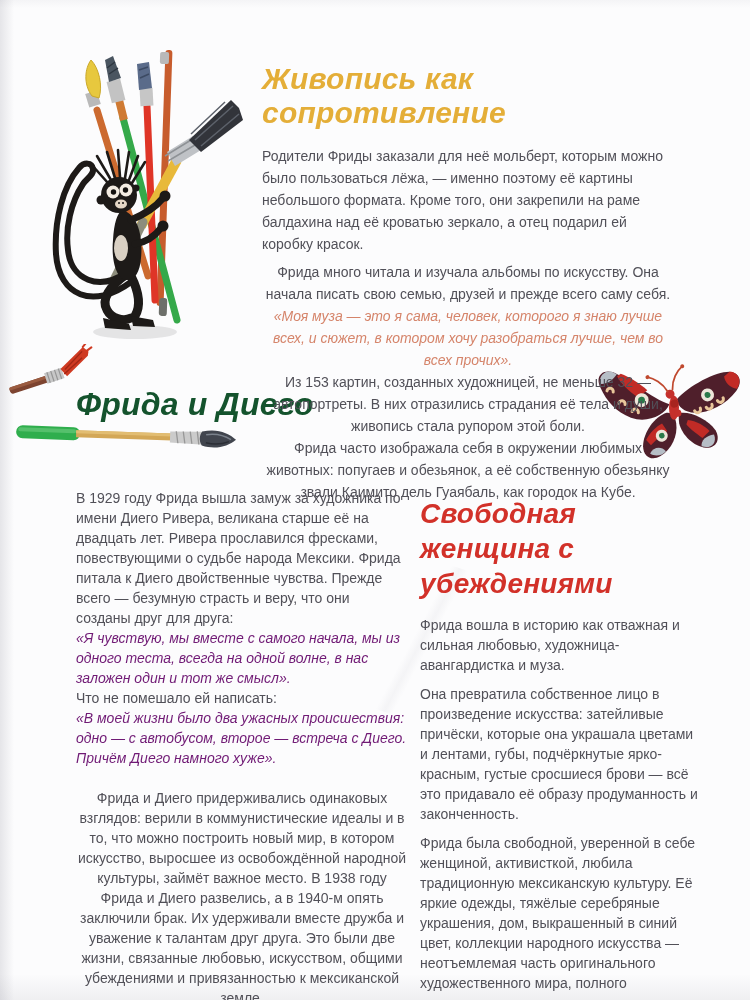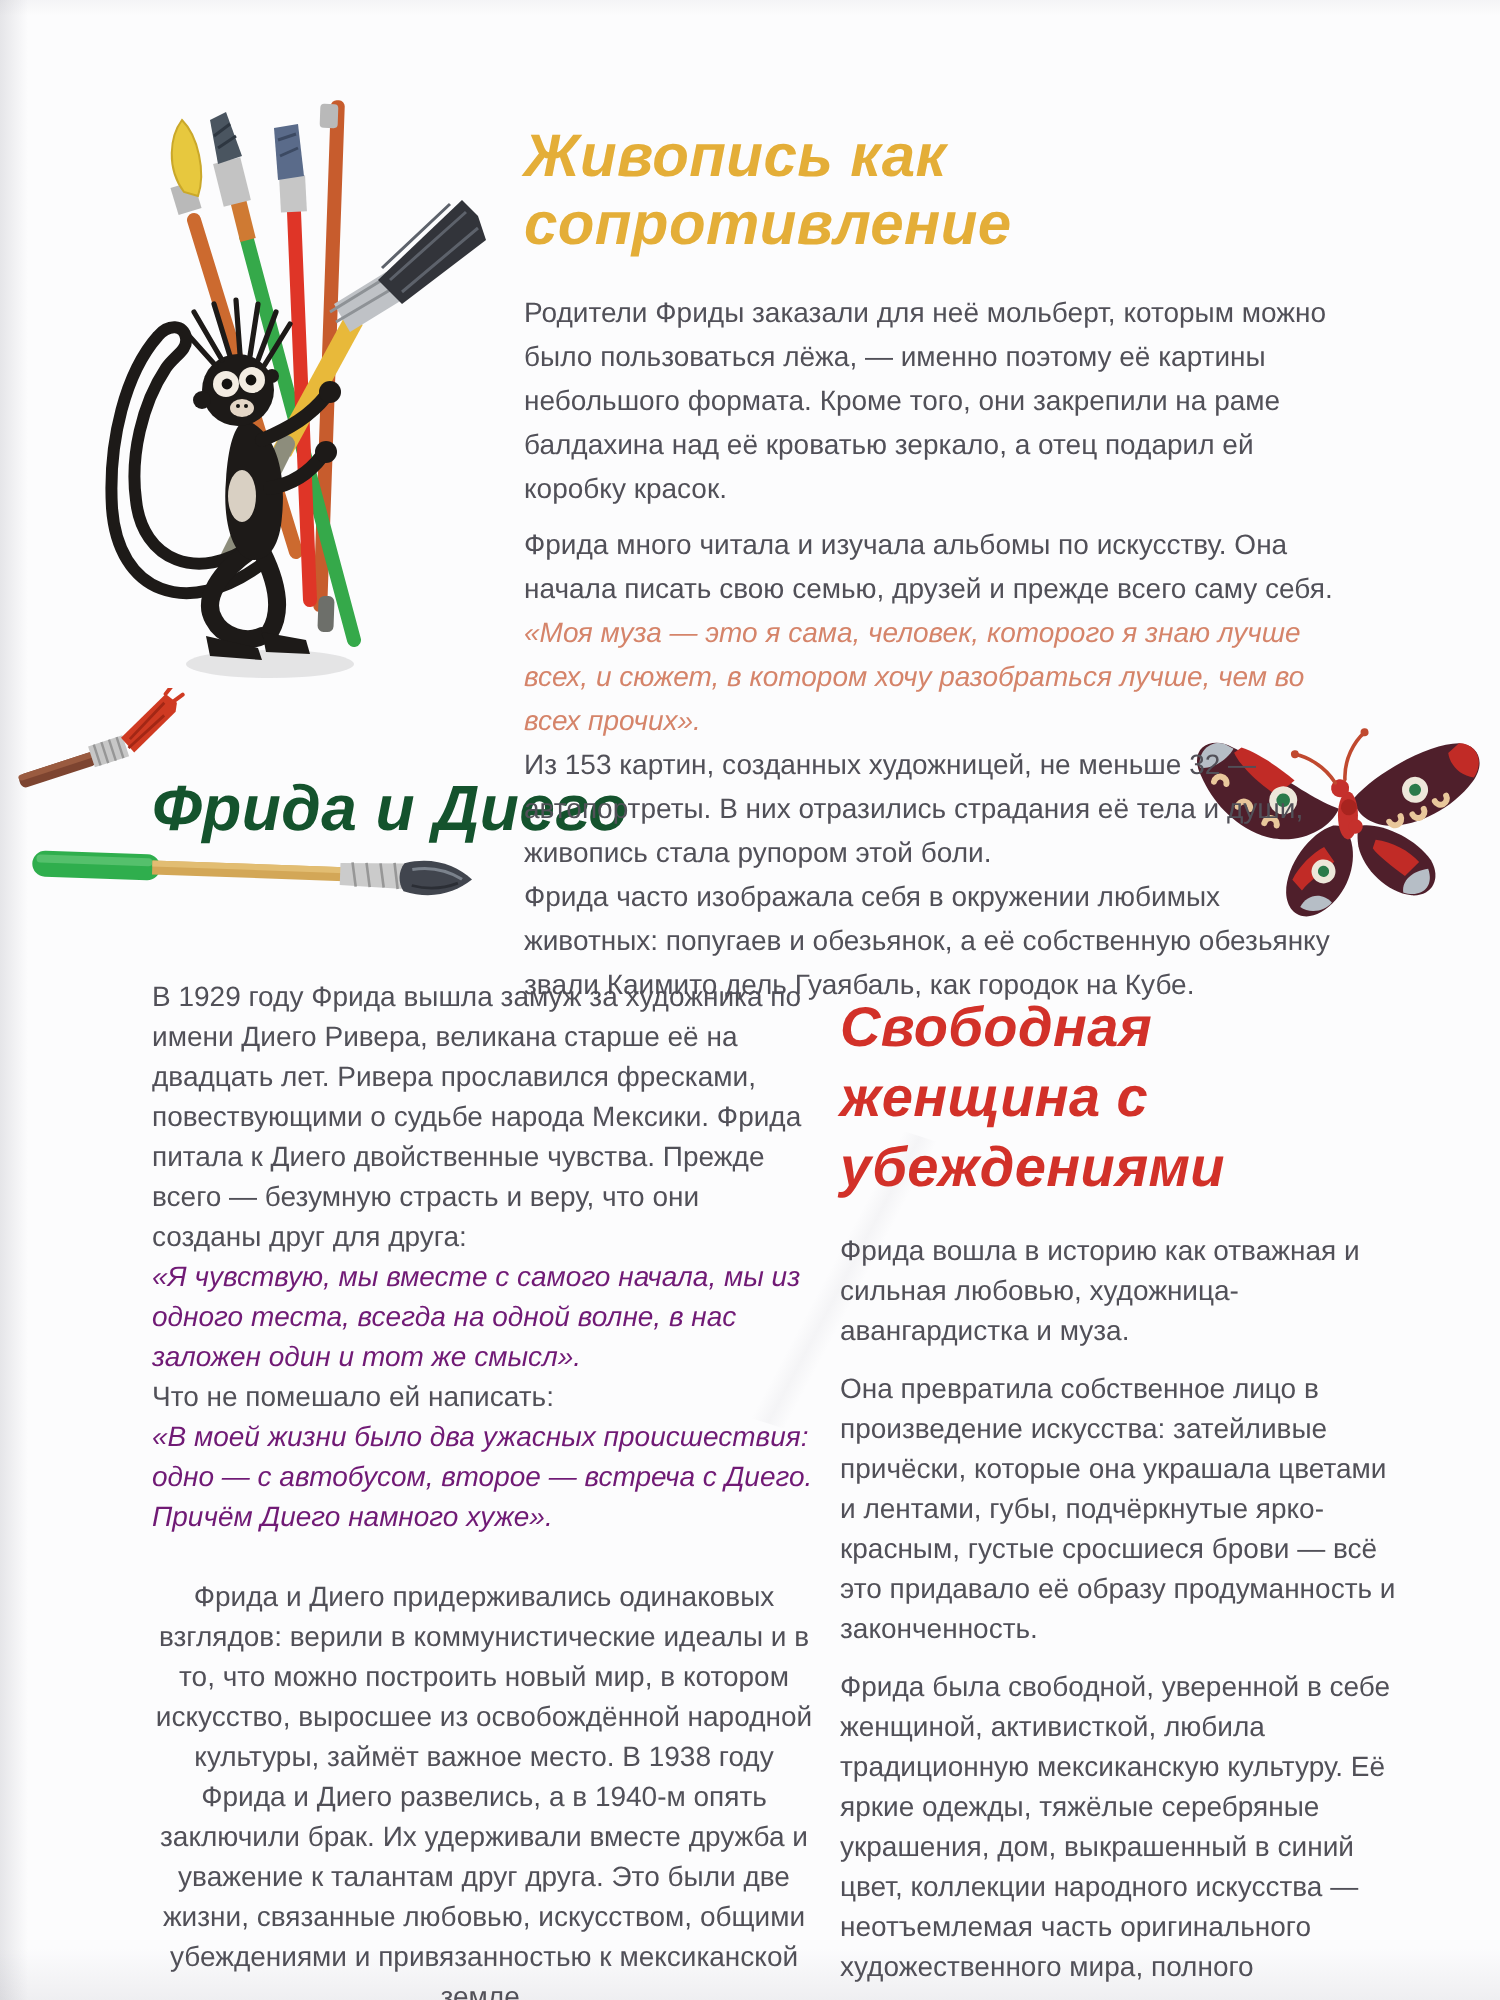--- a/index.html
+++ b/index.html
@@ -29,21 +29,21 @@
   section { position:absolute;margin-top:28px; }
 
   
   .sec-painting { left:262px; top:34px; width:412px; }
   .h-gold {
     font-size:30px; line-height:34px; font-weight:bold; font-style:italic;
     color:#e4ae38; letter-spacing:.2px;
   }
   .sec-painting p { font-size:14px; line-height:22px; }
   .sec-painting .lead { margin-top:15px; }
-  .sec-painting .pblock { margin-top:6px; }
+  .sec-painting .pblock { margin-top:6px;text-align:center; }
   .quote-salmon { color:#d5846a; font-style:italic; }
 
   
   .h-green {
     position:absolute; left:76px; top:386px;
     font-size:32px; line-height:36px; font-weight:bold; font-style:italic;
     color:#14532d; letter-spacing:.2px; white-space:nowrap;
   }
   .col-left { left:76px; top:460px; width:332px; }
   .col-left p { font-size:14px; line-height:20px; }

